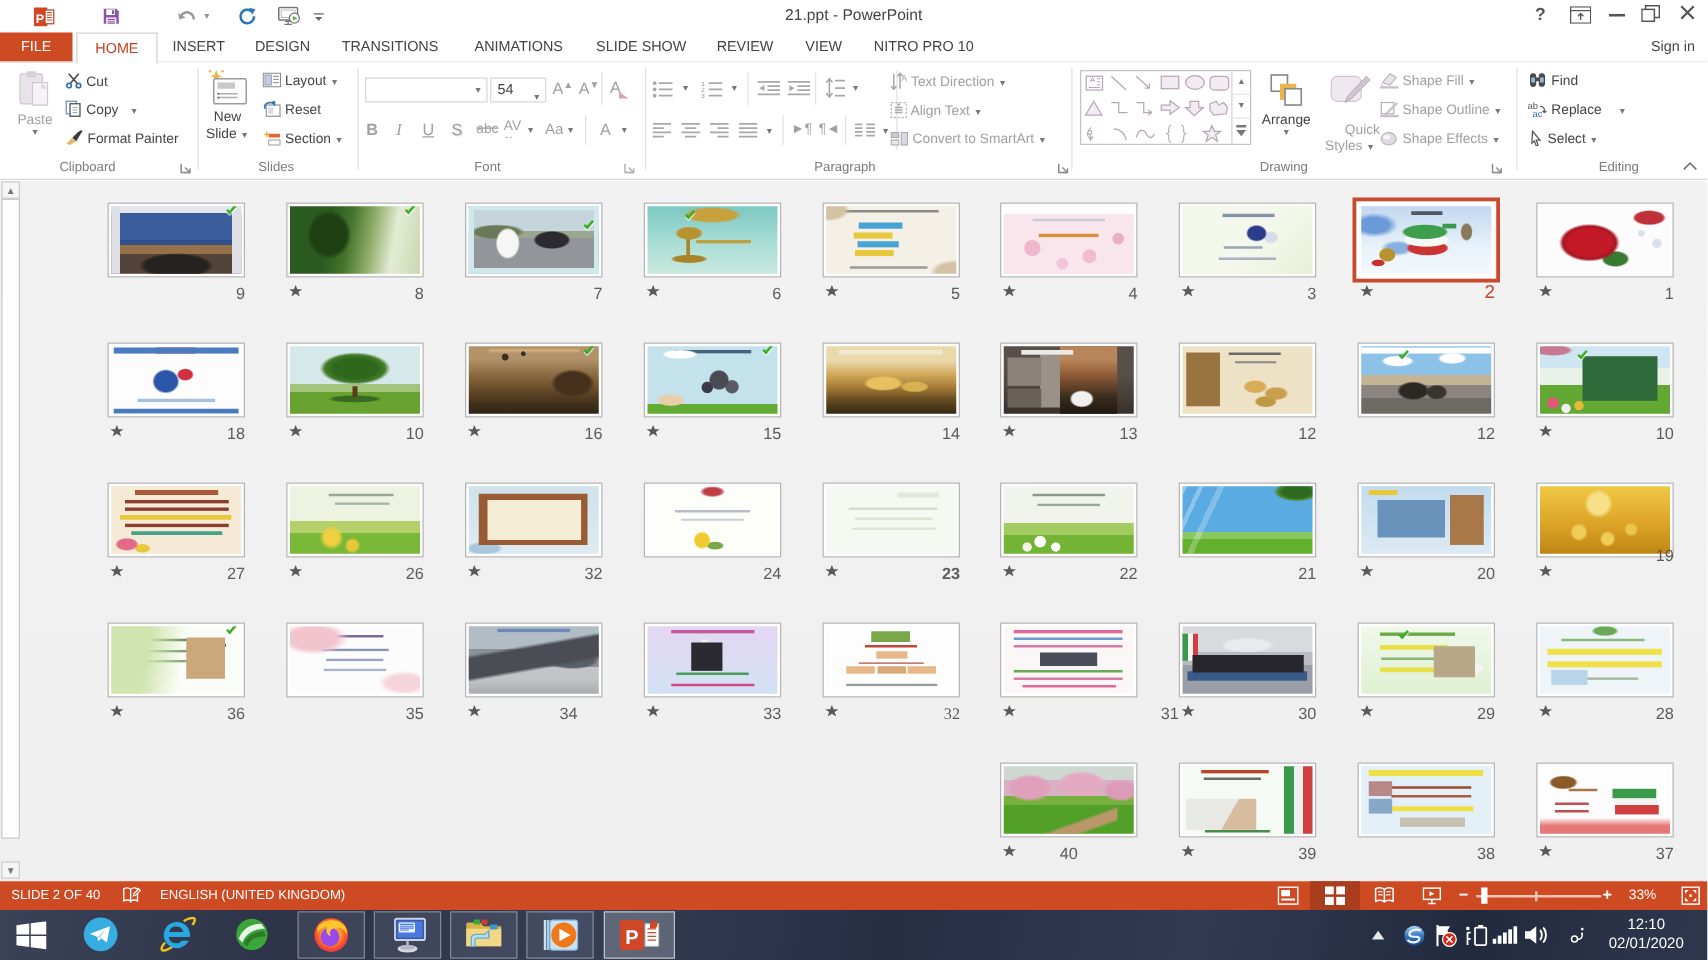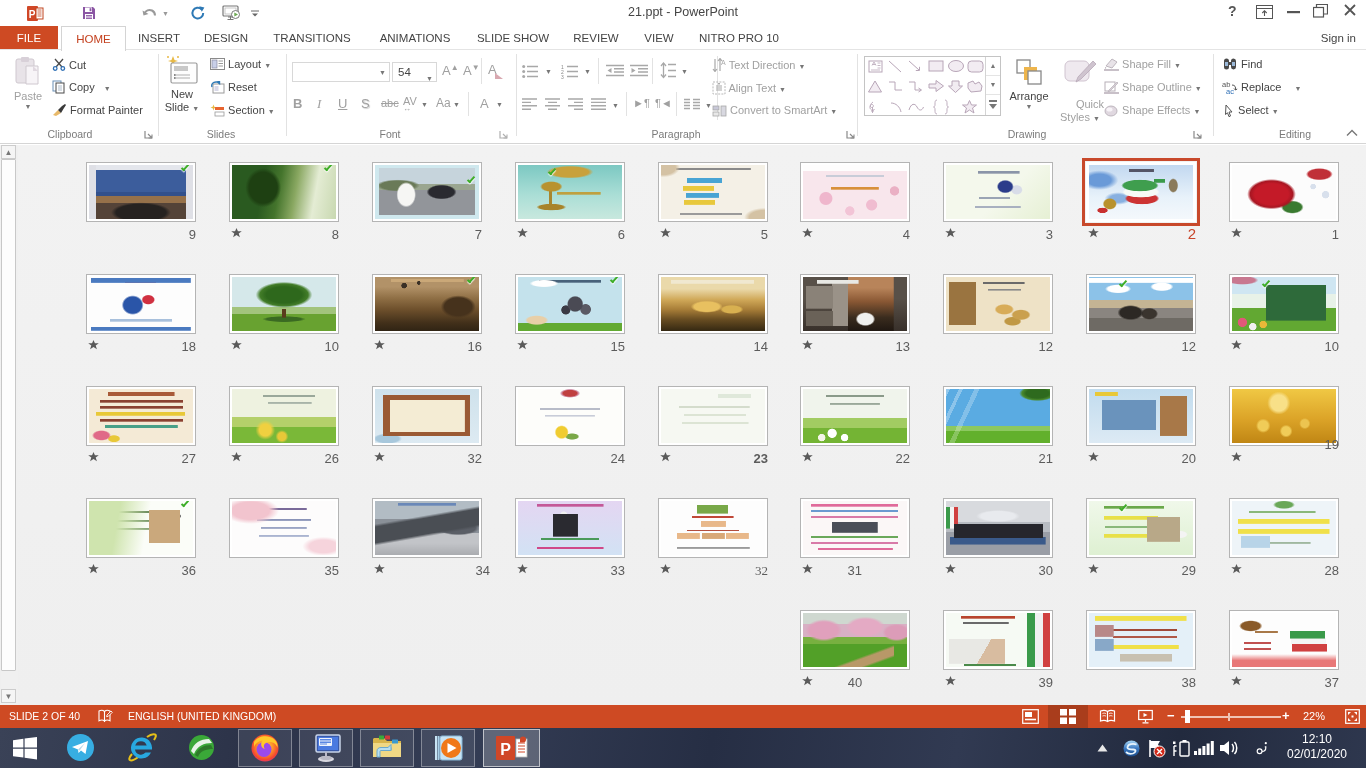--- a/index.html
+++ b/index.html
@@ -641,36 +641,36 @@
       </div>
     <div class="snum" style="left:86px;top:418px;">36</div>
 <div class="sstar" style="left:88px;top:419px;"></div>
     <div class="thumb" style="left:229px;top:353px;">
         <div class="timg s35"></div>
       </div>
     <div class="snum" style="left:229px;top:418px;">35</div>
     <div class="thumb" style="left:372px;top:353px;">
         <div class="timg s34"></div>
       </div>
-    <div class="snum" style="left:380px;top:418px;">34</div>
+    <div class="snum" style="left:352px;top:418px;">34</div>
 <div class="sstar" style="left:374px;top:419px;"></div>
     <div class="thumb" style="left:515px;top:353px;">
         <div class="timg s33"></div>
       </div>
     <div class="snum" style="left:515px;top:418px;">33</div>
 <div class="sstar" style="left:517px;top:419px;"></div>
     <div class="thumb" style="left:658px;top:353px;">
         <div class="timg s32"></div>
       </div>
     <div class="snum" style="left:658px;top:418px;font-family:Liberation Serif, serif;">32</div>
 <div class="sstar" style="left:660px;top:419px;"></div>
     <div class="thumb" style="left:800px;top:353px;">
         <div class="timg s31"></div>
       </div>
-    <div class="snum" style="left:752px;top:418px;">31</div>
+    <div class="snum" style="left:833px;top:418px;">31</div>
 <div class="sstar" style="left:802px;top:419px;"></div>
     <div class="thumb" style="left:943px;top:353px;">
         <div class="timg s30"></div>
       </div>
     <div class="snum" style="left:943px;top:418px;">30</div>
 <div class="sstar" style="left:945px;top:419px;"></div>
     <div class="thumb" style="left:1086px;top:353px;">
         <div class="timg s29">
           <span class="chk" style="left:30px;top:4px;"></span>
         </div>
@@ -730,21 +730,21 @@
     <svg style="position:absolute;left:1138px;top:4px;" width="15" height="15" viewBox="0 0 15 15">
         <rect x="0.7" y="1.5" width="13.6" height="9" fill="none" stroke="#fff" stroke-width="1.2"></rect>
         <path d="M5.5 4 L9.5 6 L5.5 8 Z" fill="#fff"></path>
         <path d="M7.5 10.5 L7.5 13 M4.5 13.8 L10.5 13.8" stroke="#fff" stroke-width="1.2"></path>
       </svg>
     <div style="position:absolute;left:1167px;top:3px;font-size:13px;font-weight:bold;">−</div>
     <div style="position:absolute;left:1181px;top:11px;width:100px;height:1.5px;background:#f0c4b4;"></div>
     <div style="position:absolute;left:1228px;top:8px;width:1.5px;height:8px;background:#f0c4b4;"></div>
     <div style="position:absolute;left:1185px;top:5px;width:5px;height:13px;background:#fff;"></div>
     <div style="position:absolute;left:1282px;top:3px;font-size:13px;font-weight:bold;">+</div>
-    <div style="position:absolute;left:1303px;top:5px;font-size:11px;">22%</div>
+    <div style="position:absolute;left:1303px;top:5px;font-size:11px;">33%</div>
     <svg style="position:absolute;left:1345px;top:4px;" width="15" height="15" viewBox="0 0 15 15">
         <rect x="0.7" y="0.7" width="13.6" height="13.6" fill="none" stroke="#fff" stroke-width="1.2"></rect>
         <g fill="#fff">
           <path d="M3 3 L6 3 L3 6 Z M12 3 L12 6 L9 3 Z M3 12 L3 9 L6 12 Z M12 12 L9 12 L12 9 Z"></path>
           <rect x="6.5" y="6.5" width="2" height="2"></rect>
         </g>
       </svg>
   </div>
   <div id="taskbar">
     <svg style="position:absolute;left:13px;top:9px;" width="25" height="23" viewBox="0 0 25 23">

